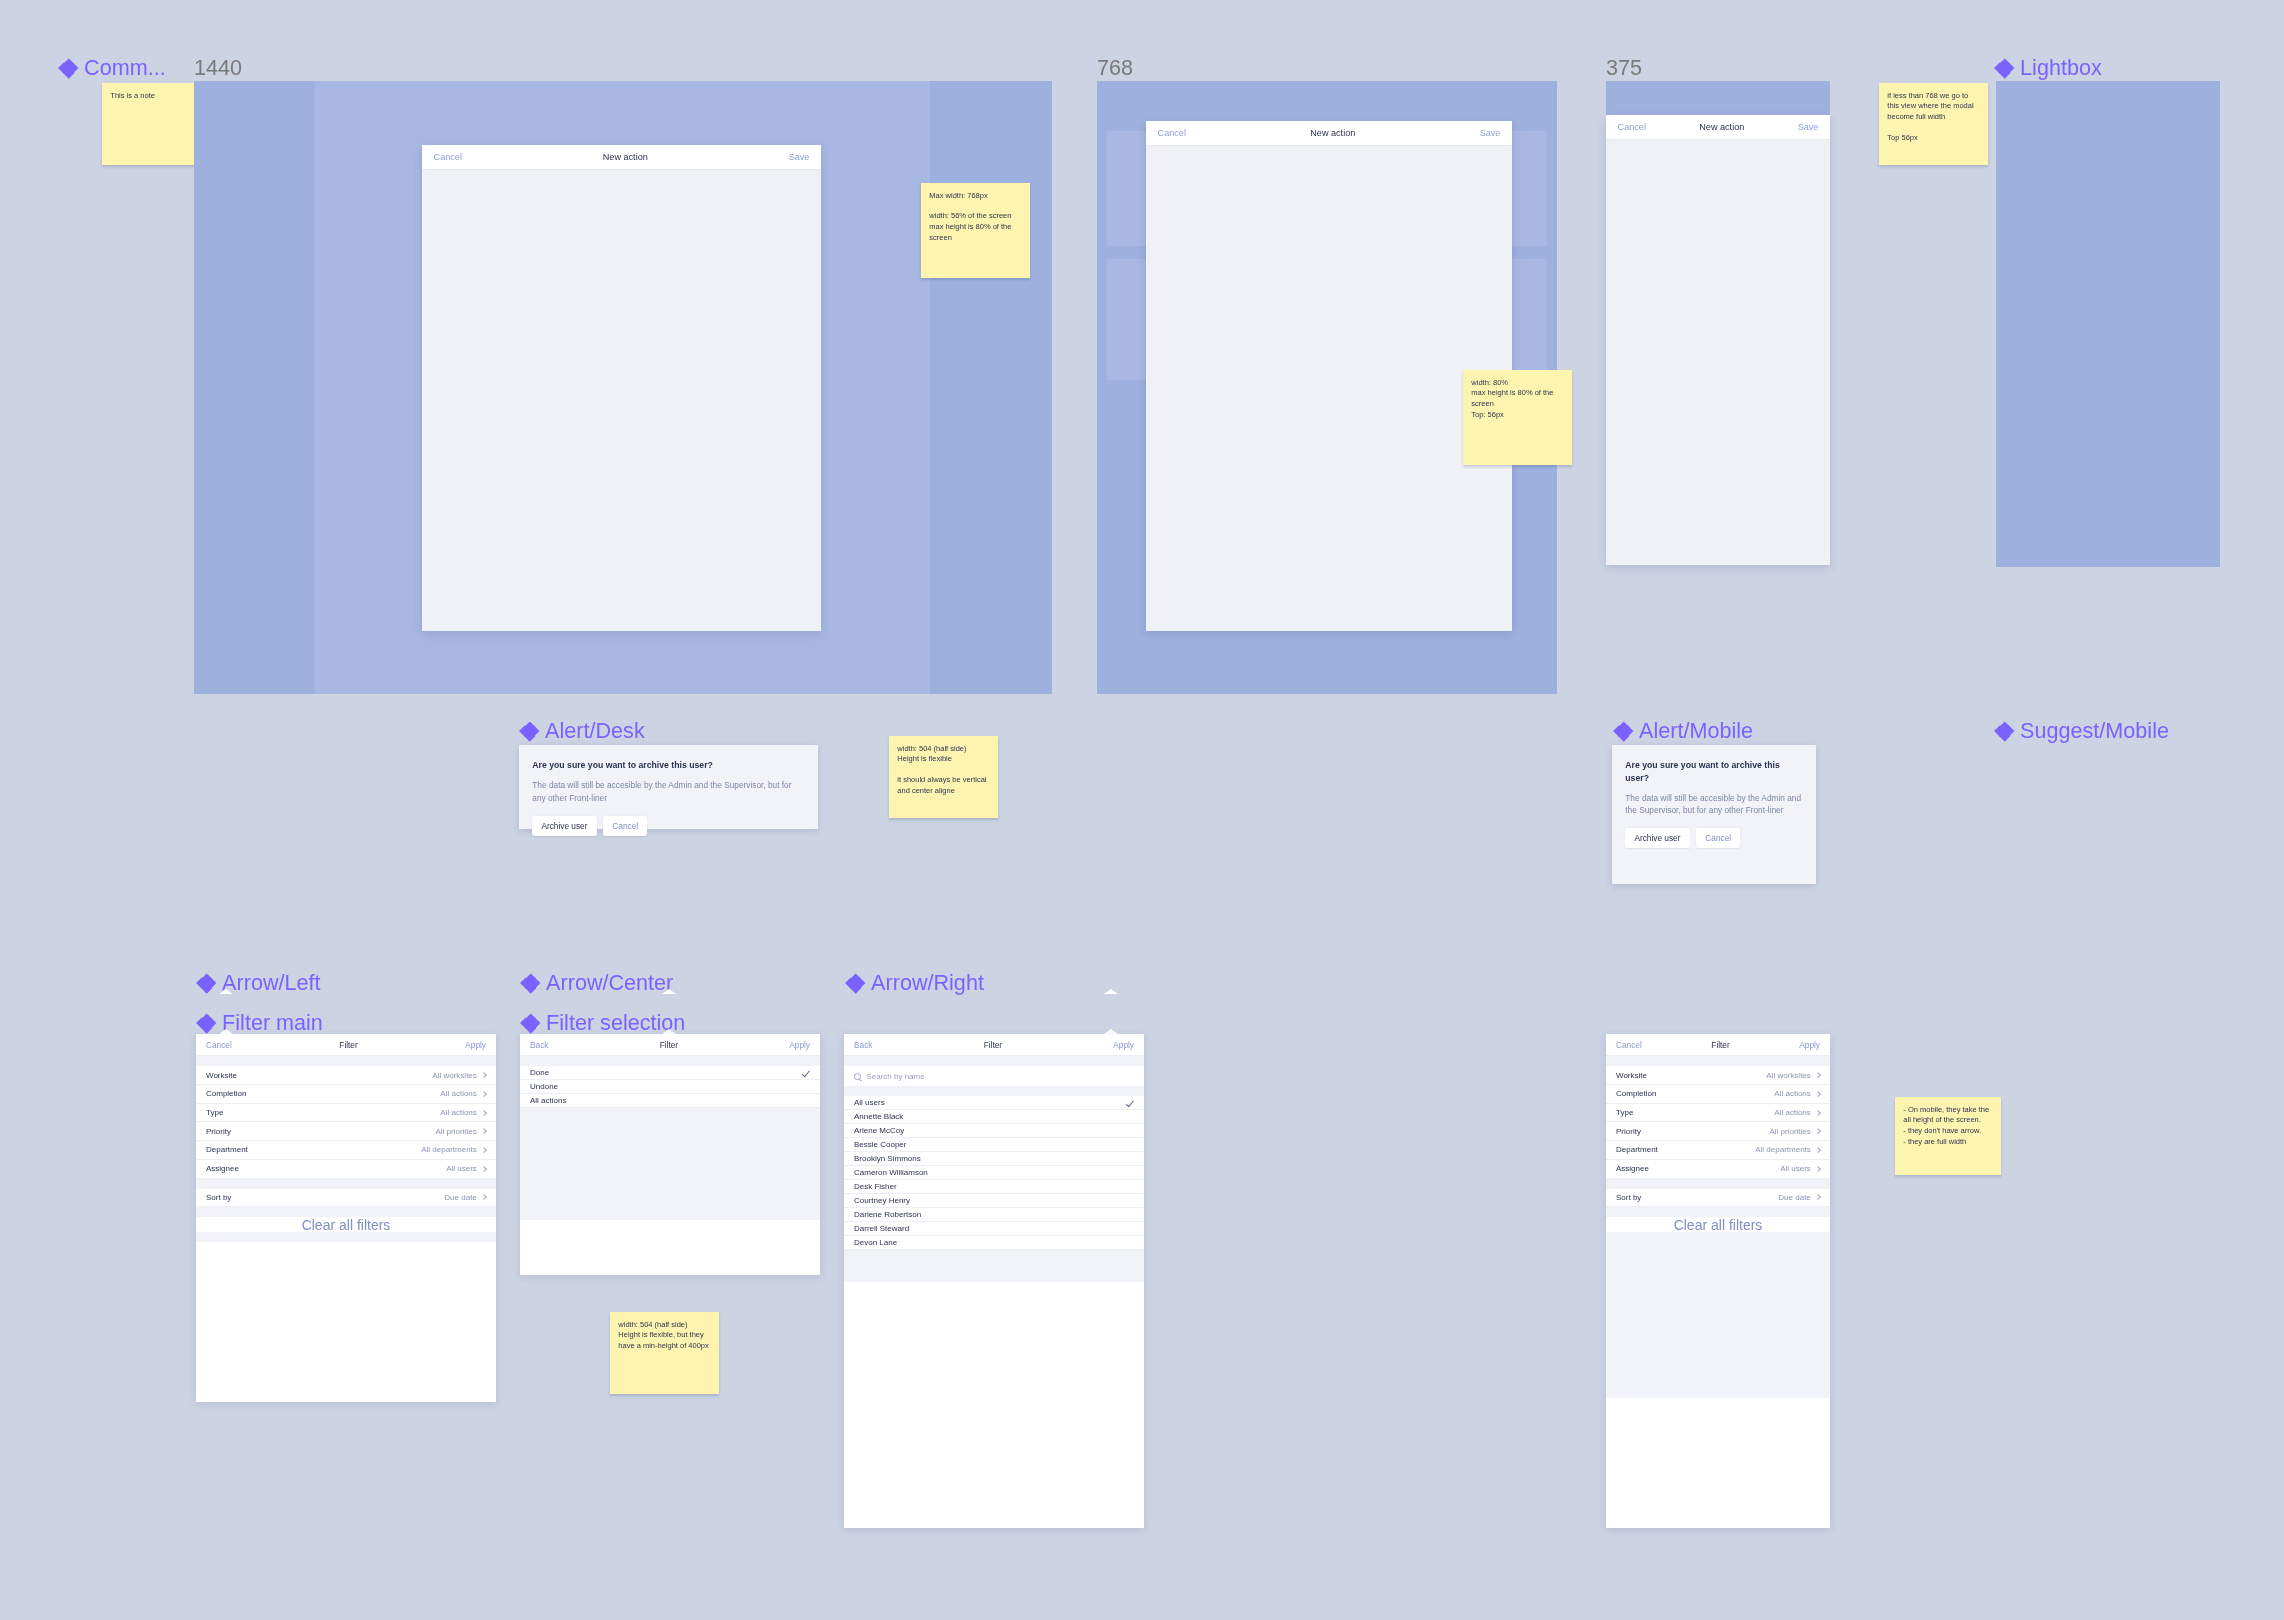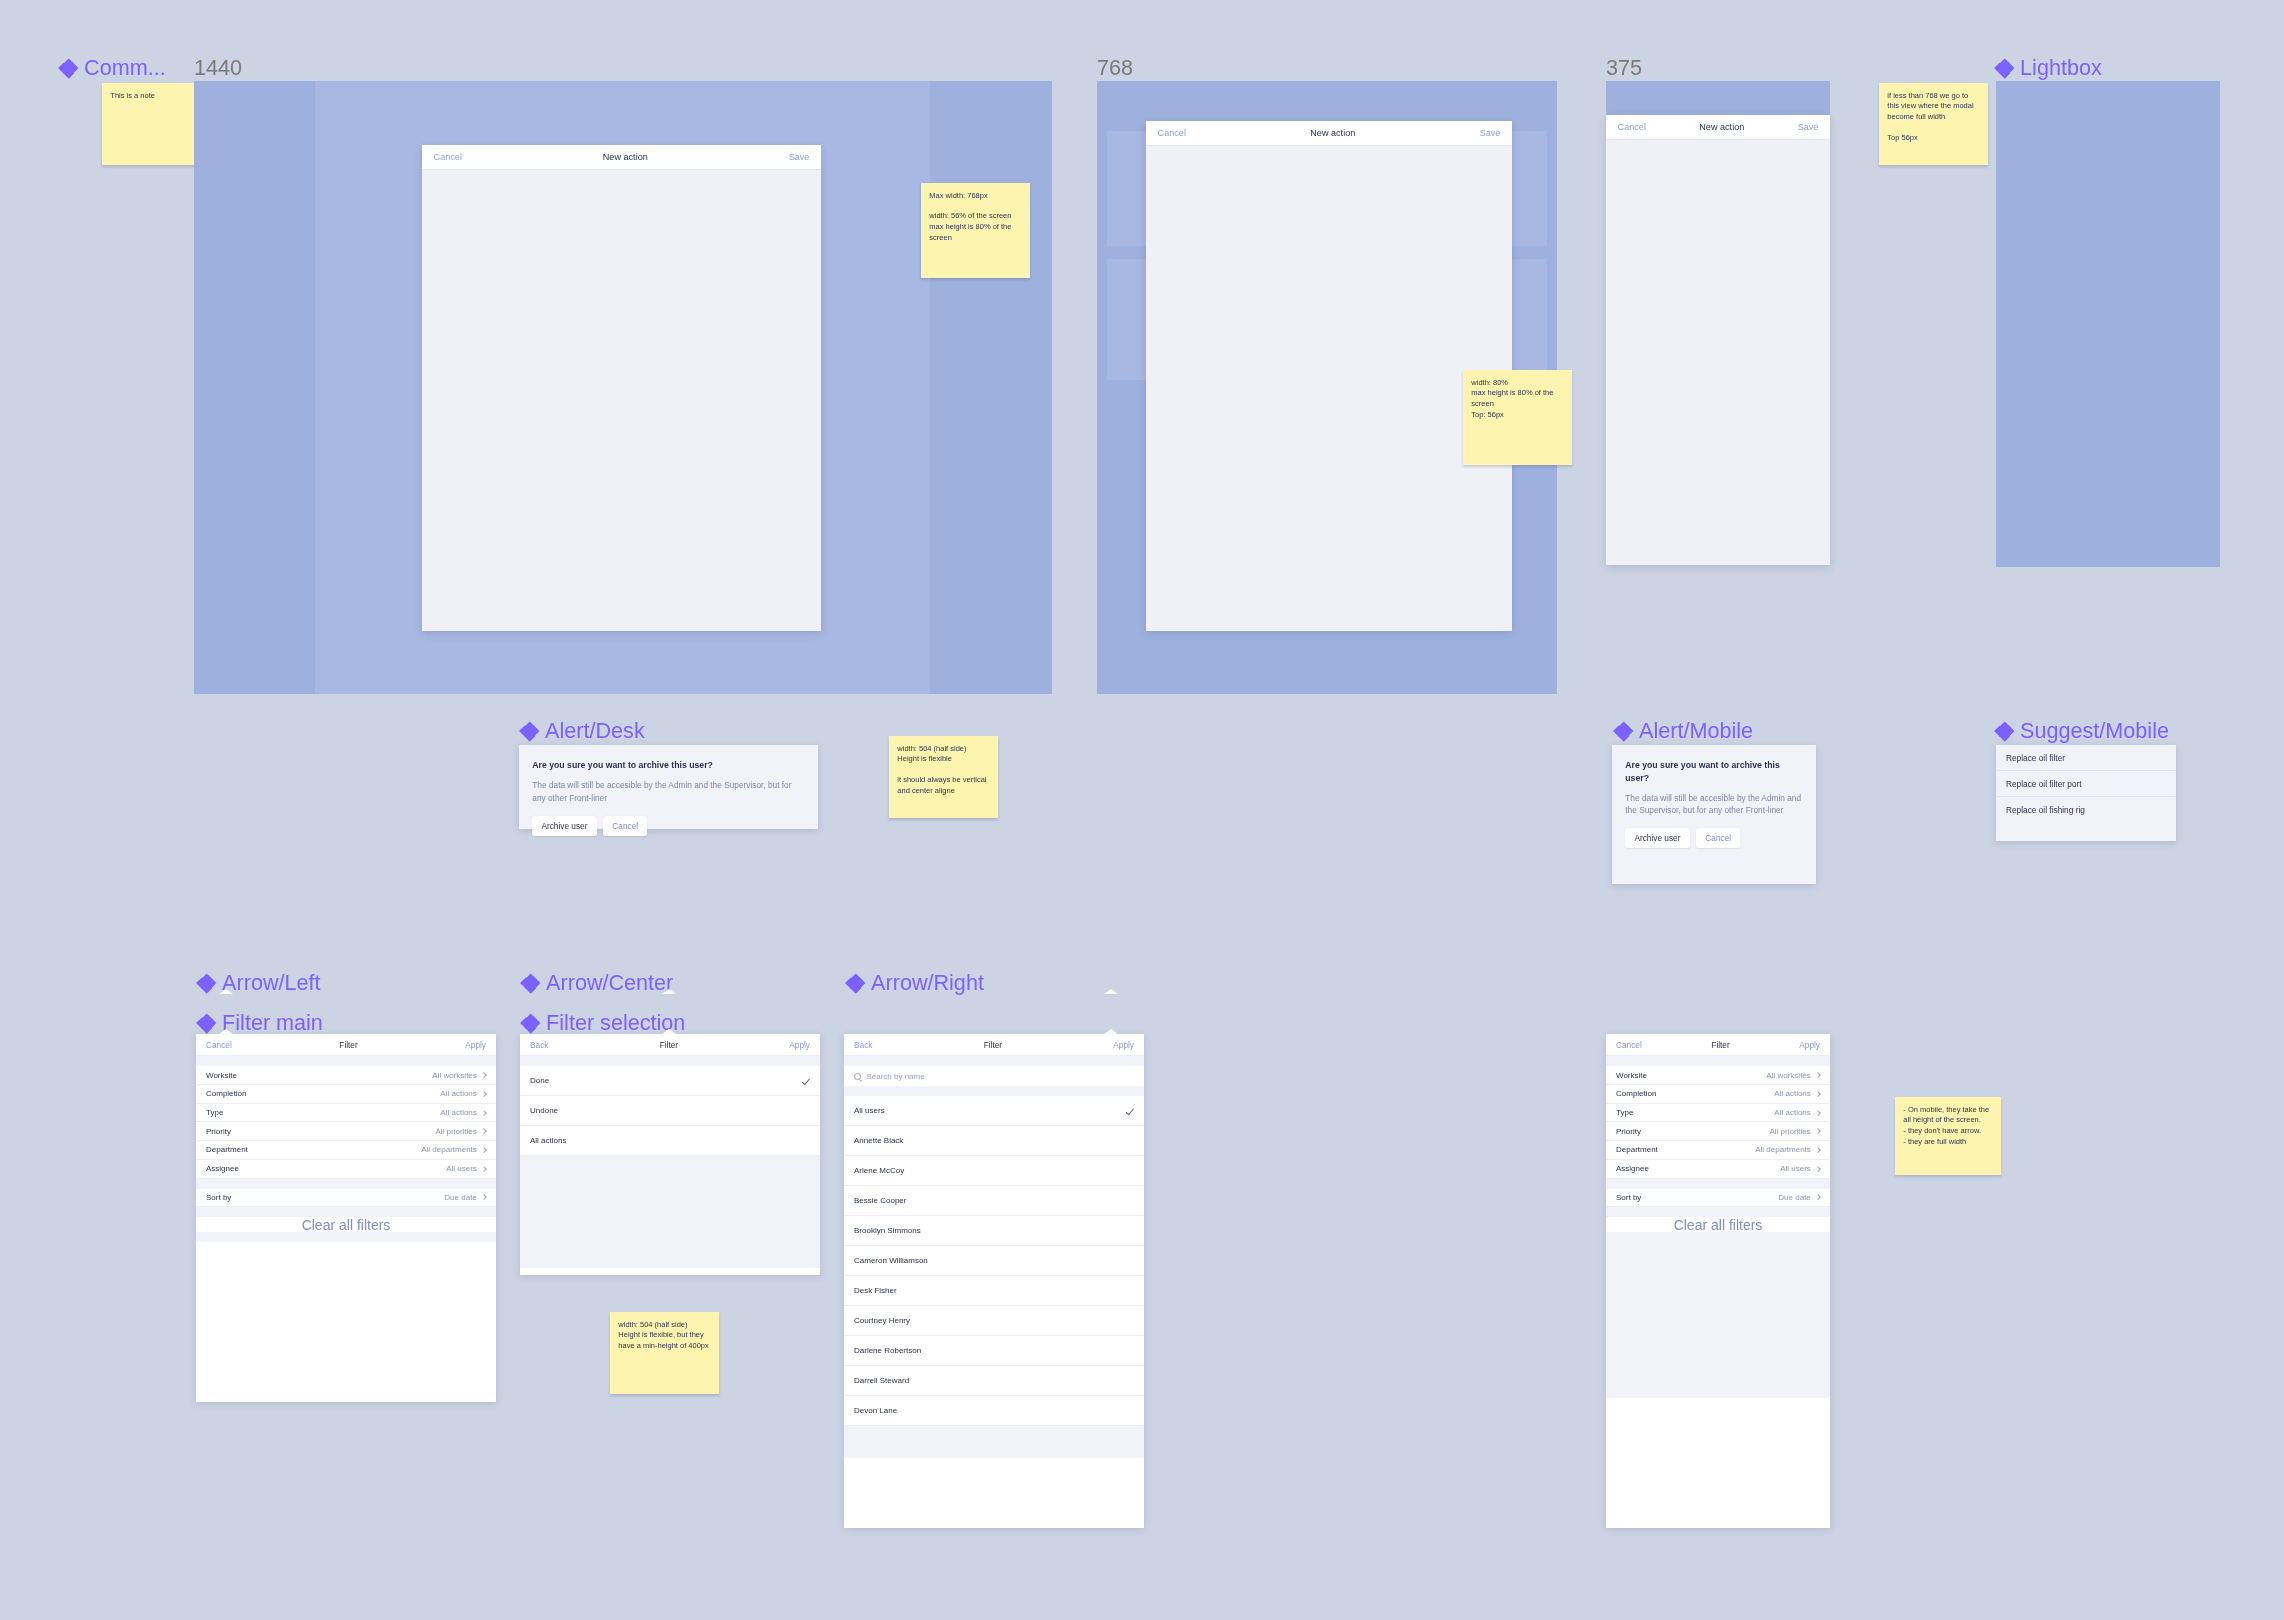--- a/index.html
+++ b/index.html
@@ -121,21 +121,21 @@
     height: 15px; display: flex; align-items: center; justify-content: center;
     font-size: 14px; color: #7e8fc4; background: #fff;
   }
   .search-row {
     height: 20px; display: flex; align-items: center; gap: 5.8px; padding: 0 10px; background: #fff;
   }
   .search-row .ph { font-size: 8px; color: #9aa3c0; }
   .mag { width: 6.6px; height: 6.6px; border: 1px solid #9aa3c0; border-radius: 50%; position: relative; }
   .mag::after { content:""; position:absolute; right:-2.5px; bottom:-2.5px; width:3.3px; height:1px; background:#9aa3c0; transform:rotate(45deg); }
   .lrow {
-    height: 30px; display: flex; align-items: center; padding: 0 10px;
+    height: 14px; display: flex; align-items: center; padding: 0 10px;
     border-bottom: 0.8px solid #eceef4; font-size: 8px; color: #2b3350; background: #fff; text-align: right;
   }
   .lrow .sel { margin-left: auto; }
 
   
   .tick {
     position: absolute; width: 0; height: 0;
     border-left: 7.5px solid transparent; border-right: 7.5px solid transparent;
     border-bottom: 5.8px solid #ffffff;
   }
@@ -265,25 +265,20 @@
 
   <div class="comp-label" style="left:1996px; top:720px;">
     <span class="comp-icon">
         <i class="a"></i>
         <i class="b"></i>
         <i class="c"></i>
         <i class="d"></i>
       </span>
     <span>Suggest/Mobile</span>
   </div>
-  <div class="suggest" style="left:1996px; top:745px; width:180px; height:96px;">
-    <div class="srow">Replace oil filter</div>
-    <div class="srow">Replace oil filter port</div>
-    <div class="srow">Replace oil fishing rig</div>
-  </div>
 
   <div class="comp-label" style="left:198px; top:972px;">
     <span class="comp-icon">
         <i class="a"></i>
         <i class="b"></i>
         <i class="c"></i>
         <i class="d"></i>
       </span>
     <span>Arrow/Left</span>
   </div>

